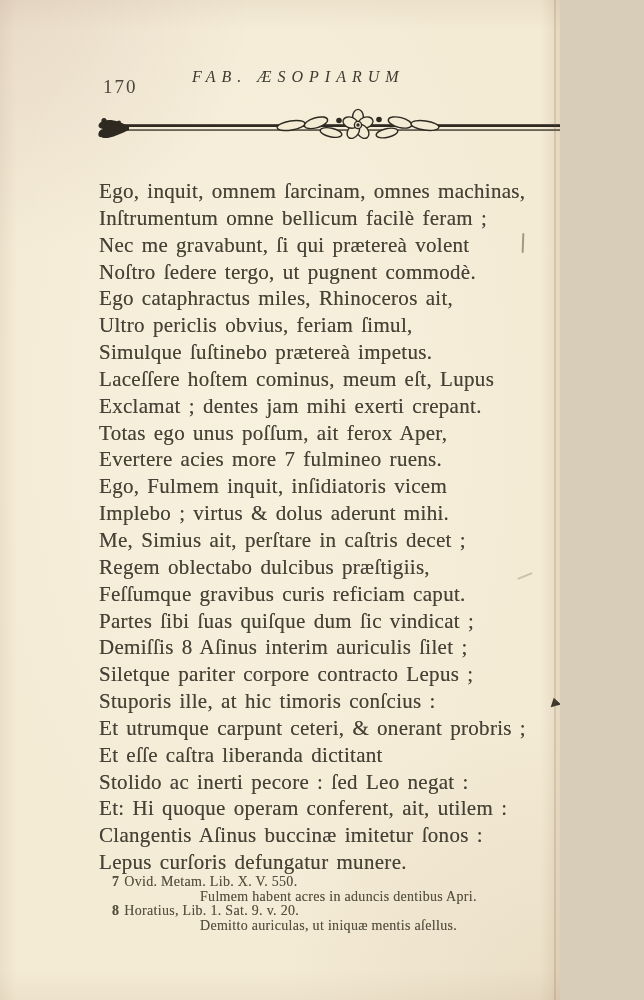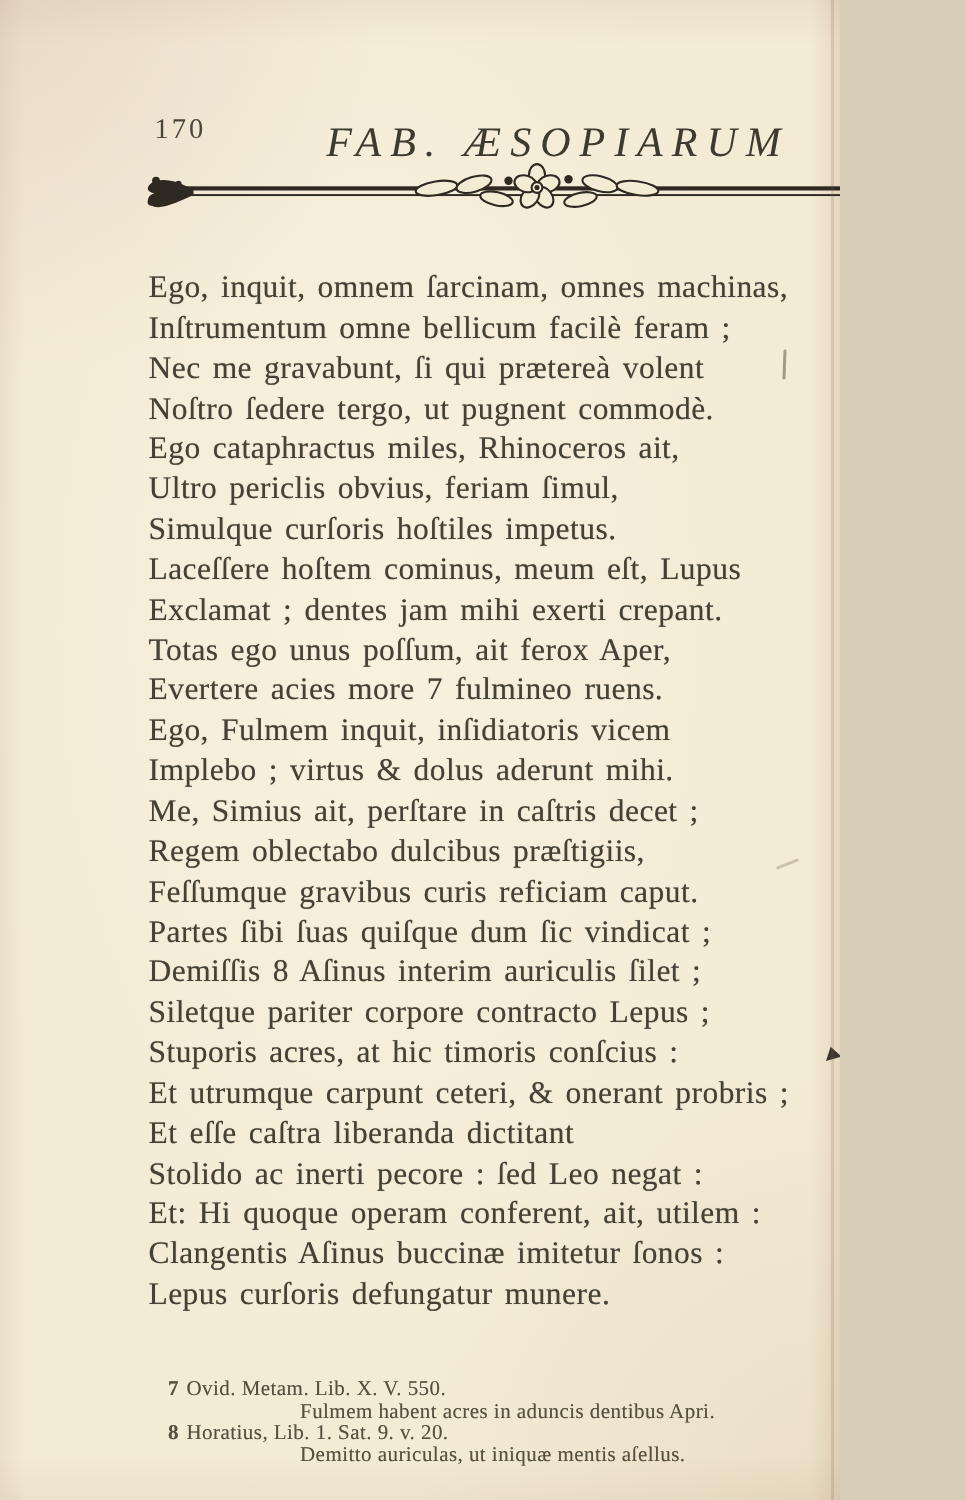--- a/index.html
+++ b/index.html
@@ -27,43 +27,42 @@
   }
   .edge-line{
     position:absolute;top:0;right:4px;width:2px;height:100%;
     background:rgba(125,90,60,0.18);
   }
   .page-number{
     position:absolute;left:103px;top:76px;
     font-size:19px;letter-spacing:2px;color:#4a463b;
   }
   .page-title{
-    position:absolute;left:192px;top:80px;width:360px;
-    font-style:italic;font-size:28px;letter-spacing:6px;
-    white-space:nowrap;color:#3d3a30;text-align:center;
+    position:absolute;left:192px;top:68px;width:360px;
+    font-style:italic;font-size:16px;letter-spacing:6px;
+    white-space:nowrap;color:#3d3a30;
   }
   .divider{
     position:absolute;left:95px;top:108px;width:505px;height:38px;
     color:var(--ornament);
   }
   .poem{
     position:absolute;left:99px;top:150px;width:500px;
     font-size:21px;line-height:26.85px;
     letter-spacing:0.3px;word-spacing:2.5px;
     white-space:nowrap;
     text-shadow:0 0 0.5px rgba(70,62,50,0.55);
     margin-top:28px;
   }
   .footnotes{
     position:absolute;left:112px;top:875px;width:480px;
     font-size:14px;line-height:14.6px;
     color:var(--footnote_ink);
     letter-spacing:0.3px;white-space:nowrap;
     text-shadow:0 0 0.4px rgba(86,80,63,0.5);
-    margin-top:45px;
   }
   .fn-ref{font-weight:bold;padding-right:5px;}
   .fn-quote{padding-left:88px;font-family:Liberation Serif, serif;}
   .ink-mark-vertical{
     position:absolute;left:522px;top:233px;width:2px;height:20px;
     background:rgba(95,85,70,0.55);transform:rotate(2deg);border-radius:1px;
   }
   .ink-smudge{
     position:absolute;left:552px;top:699px;width:0;height:0;
     border-left:9px solid rgba(40,35,28,0.9);
@@ -128,34 +127,34 @@
     </g>
   </svg>
 
   <div class="poem">
       <div class="poem-line">Ego, inquit, omnem ſarcinam, omnes machinas,</div>
       <div class="poem-line">Inſtrumentum omne bellicum facilè feram ;</div>
       <div class="poem-line">Nec me gravabunt, ſi qui prætereà volent</div>
       <div class="poem-line">Noſtro ſedere tergo, ut pugnent commodè.</div>
       <div class="poem-line">Ego cataphractus miles, Rhinoceros ait,</div>
       <div class="poem-line">Ultro periclis obvius, feriam ſimul,</div>
-      <div class="poem-line">Simulque curſoris hoſtiles impetus.</div>
+      <div class="poem-line">Simulque ſuſtinebo prætereà impetus.</div>
       <div class="poem-line">Laceſſere hoſtem cominus, meum eſt, Lupus</div>
       <div class="poem-line">Exclamat ; dentes jam mihi exerti crepant.</div>
       <div class="poem-line">Totas ego unus poſſum, ait ferox Aper,</div>
       <div class="poem-line">Evertere acies more 7 fulmineo ruens.</div>
       <div class="poem-line">Ego, Fulmem inquit, inſidiatoris vicem</div>
       <div class="poem-line">Implebo ; virtus &amp; dolus aderunt mihi.</div>
       <div class="poem-line">Me, Simius ait, perſtare in caſtris decet ;</div>
       <div class="poem-line">Regem oblectabo dulcibus præſtigiis,</div>
       <div class="poem-line">Feſſumque gravibus curis reficiam caput.</div>
       <div class="poem-line">Partes ſibi ſuas quiſque dum ſic vindicat ;</div>
       <div class="poem-line">Demiſſis 8 Aſinus interim auriculis ſilet ;</div>
       <div class="poem-line">Siletque pariter corpore contracto Lepus ;</div>
-      <div class="poem-line">Stuporis acres, at hic timoris conſcius :</div>
+      <div class="poem-line">Stuporis ille, at hic timoris conſcius :</div>
       <div class="poem-line">Et utrumque carpunt ceteri, &amp; onerant probris ;</div>
       <div class="poem-line">Et eſſe caſtra liberanda dictitant</div>
       <div class="poem-line">Stolido ac inerti pecore : ſed Leo negat :</div>
       <div class="poem-line">Et: Hi quoque operam conferent, ait, utilem :</div>
       <div class="poem-line">Clangentis Aſinus buccinæ imitetur ſonos :</div>
       <div class="poem-line">Lepus curſoris defungatur munere.</div>
     </div>
 
   <div class="footnotes">
     <div class="fn-line"><span class="fn-ref">7</span><span>Ovid. Metam. Lib. X. V. 550.</span></div>

